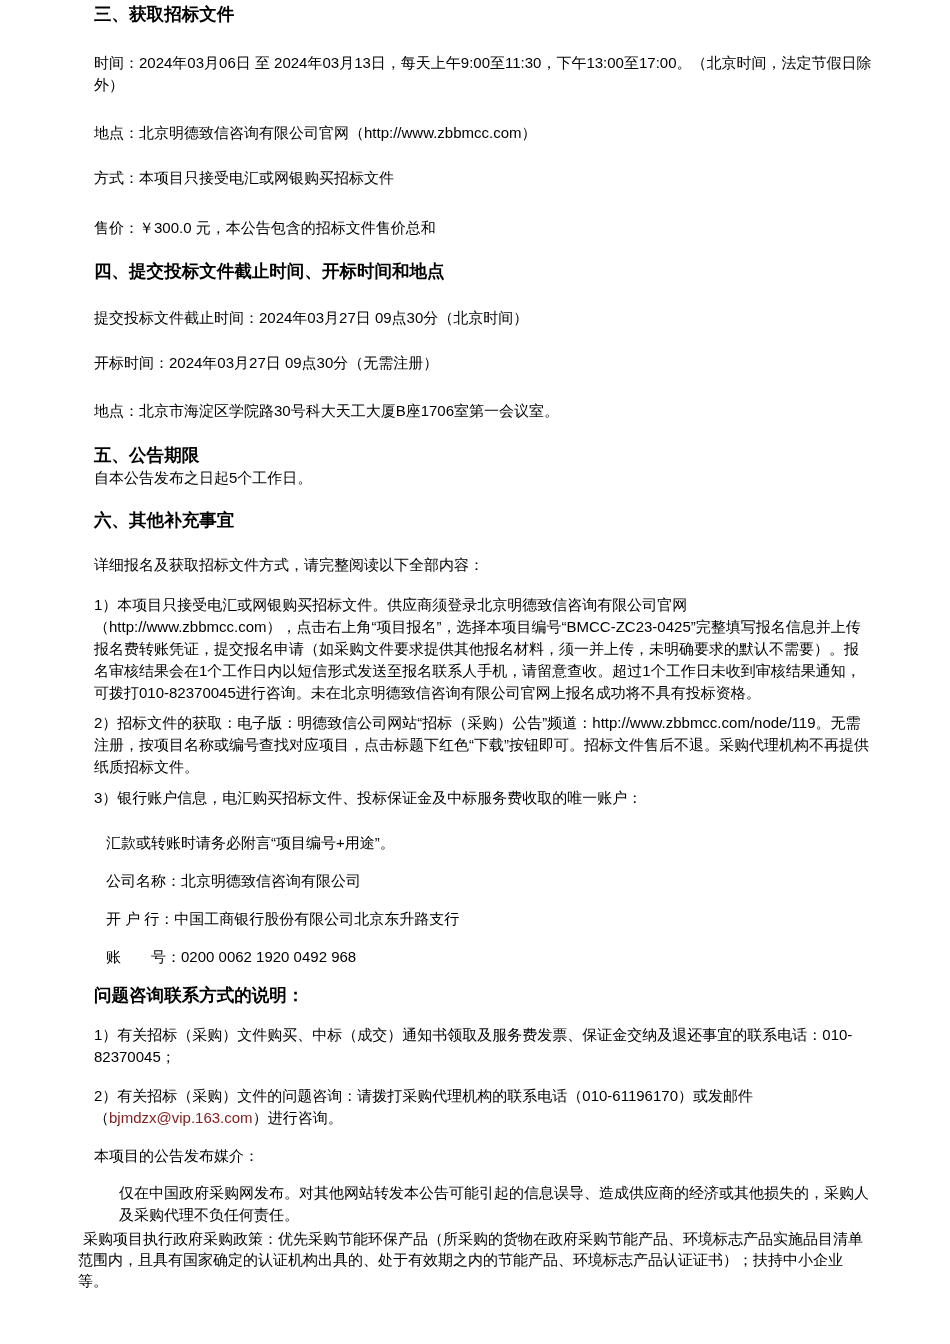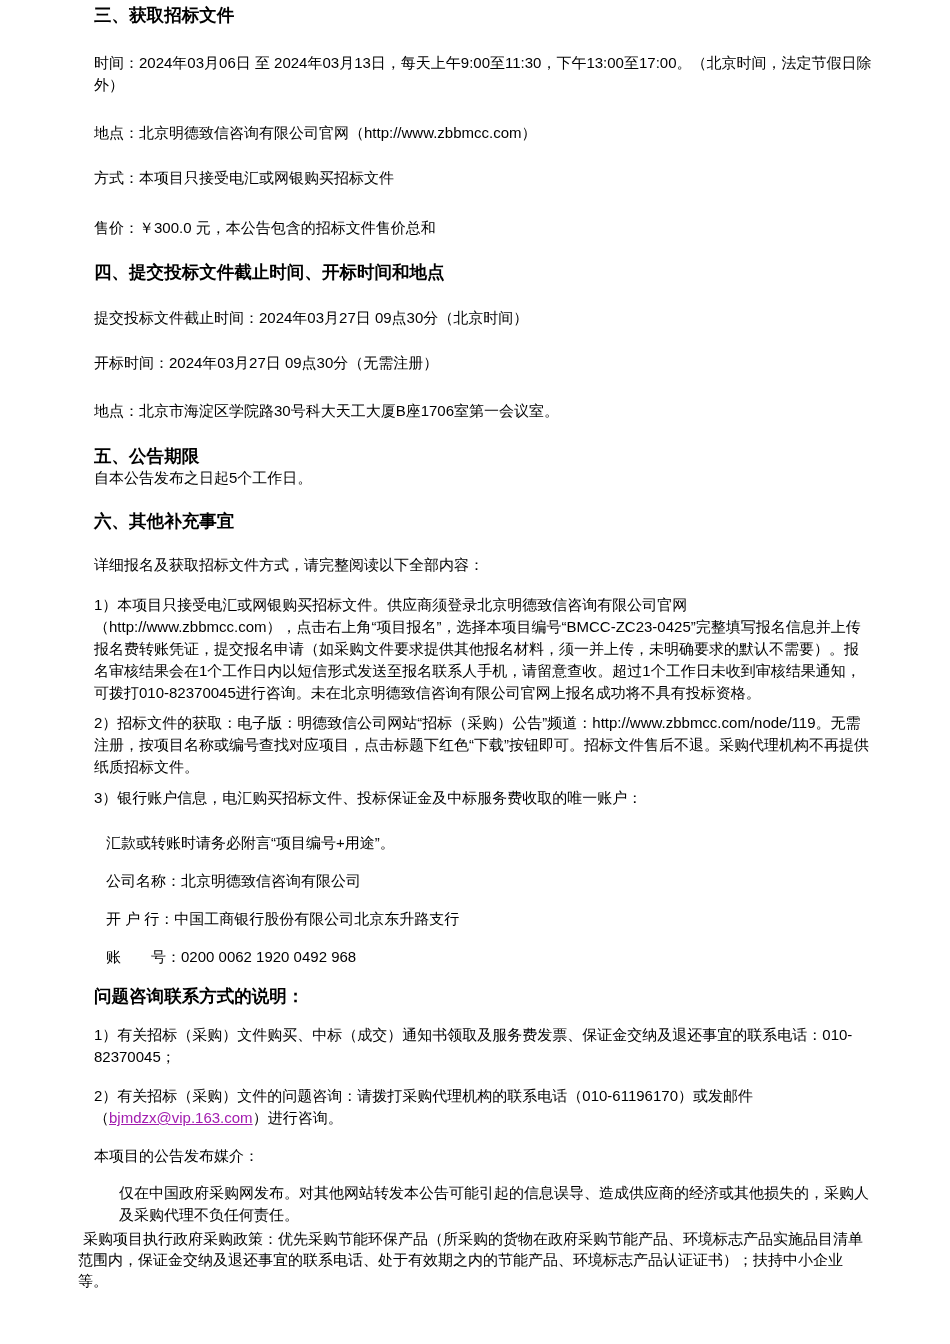--- a/index.html
+++ b/index.html
@@ -3,27 +3,27 @@
 <meta charset="utf-8">
 <style>
   html,body{margin:0;padding:0;background:#fff;}
   body{
     width:950px;height:1344px;overflow:hidden;box-sizing:border-box;
     padding:4px 78px 0 94px;
     font-family:"Liberation Sans","DejaVu Sans",sans-serif;
     color:#000;font-size:15px;line-height:22px;
     -webkit-font-smoothing:antialiased;
   }
-  .hd{font-weight:bold;margin:0;}
+  .hd{font-weight:bold;margin:0;font-family:Liberation Mono, monospace;}
   .para{margin:0;}
   b,.b{font-weight:normal;}
   .indent1{padding-left:12px;}
   .disclaimer{padding-left:25px;}
   .policy{margin-left:-16px;text-indent:5px;line-height:21px;}
-  a.mail{color:#a21caf;text-decoration:underline;cursor:pointer;}
+  a.mail{color:#7f1d1d;cursor:pointer;}
 </style>
 </head>
 <body>
 
 <h3 class="hd" style="margin-top:0">三、获取招标文件</h3>
 <p class="para" style="margin-top:26px">时间：2024年03月06日  至 2024年03月13日，每天上午9:00至11:30，下午13:00至17:00。（北京时间，法定节假日除外）</p>
 <p class="para" style="margin-top:26px">地点：北京明德致信咨询有限公司官网（http://www.zbbmcc.com）</p>
 <p class="para" style="margin-top:23px">方式：本项目只接受电汇或网银购买招标文件</p>
 <p class="para" style="margin-top:28px">售价：￥300.0 元，本公告包含的招标文件售价总和</p>
 
@@ -50,13 +50,13 @@
 <p class="para indent1" style="margin-top:16px">账　　号：0200 0062 1920 0492 968</p>
 
 <h3 class="hd" style="margin-top:17px" title="问题咨询联系方式的说明：">问题咨询联系方式的说明：</h3>
 <p class="para" style="margin-top:17px">1）有关招标（采购）文件购买、中标（成交）通知书领取及服务费发票、保证金交纳及退还事宜的联系电话：010-82370045；</p>
 <p class="para" style="margin-top:17px"><span>2）有关招标（采购）文件的问题咨询：请拨打采购代理机构的联系电话（010-61196170）或发邮件（</span><a class="mail">bjmdzx@vip.163.com</a><span>）进行咨询。</span></p>
 
 <p class="para" style="margin-top:16px"><b>本项目的公告发布媒介</b><span>：</span></p>
 
 <p class="para disclaimer" style="margin-top:15px">仅在中国政府采购网发布。对其他网站转发本公告可能引起的信息误导、造成供应商的经济或其他损失的，采购人及采购代理不负任何责任。</p>
 
-<p class="para policy" style="margin-top:2px">采购项目执行政府采购政策：优先采购节能环保产品（所采购的货物在政府采购节能产品、环境标志产品实施品目清单范围内，保证金交纳及退还事宜的联系电话、处于有效期之内的节能产品、环境标志产品认证证书）；扶持中小企业等。</p>
+<p class="para policy" style="margin-top:2px">采购项目执行政府采购政策：优先采购节能环保产品（所采购的货物在政府采购节能产品、环境标志产品实施品目清单范围内，且具有国家确定的认证机构出具的、处于有效期之内的节能产品、环境标志产品认证证书）；扶持中小企业等。</p>
 
 </body></html>

